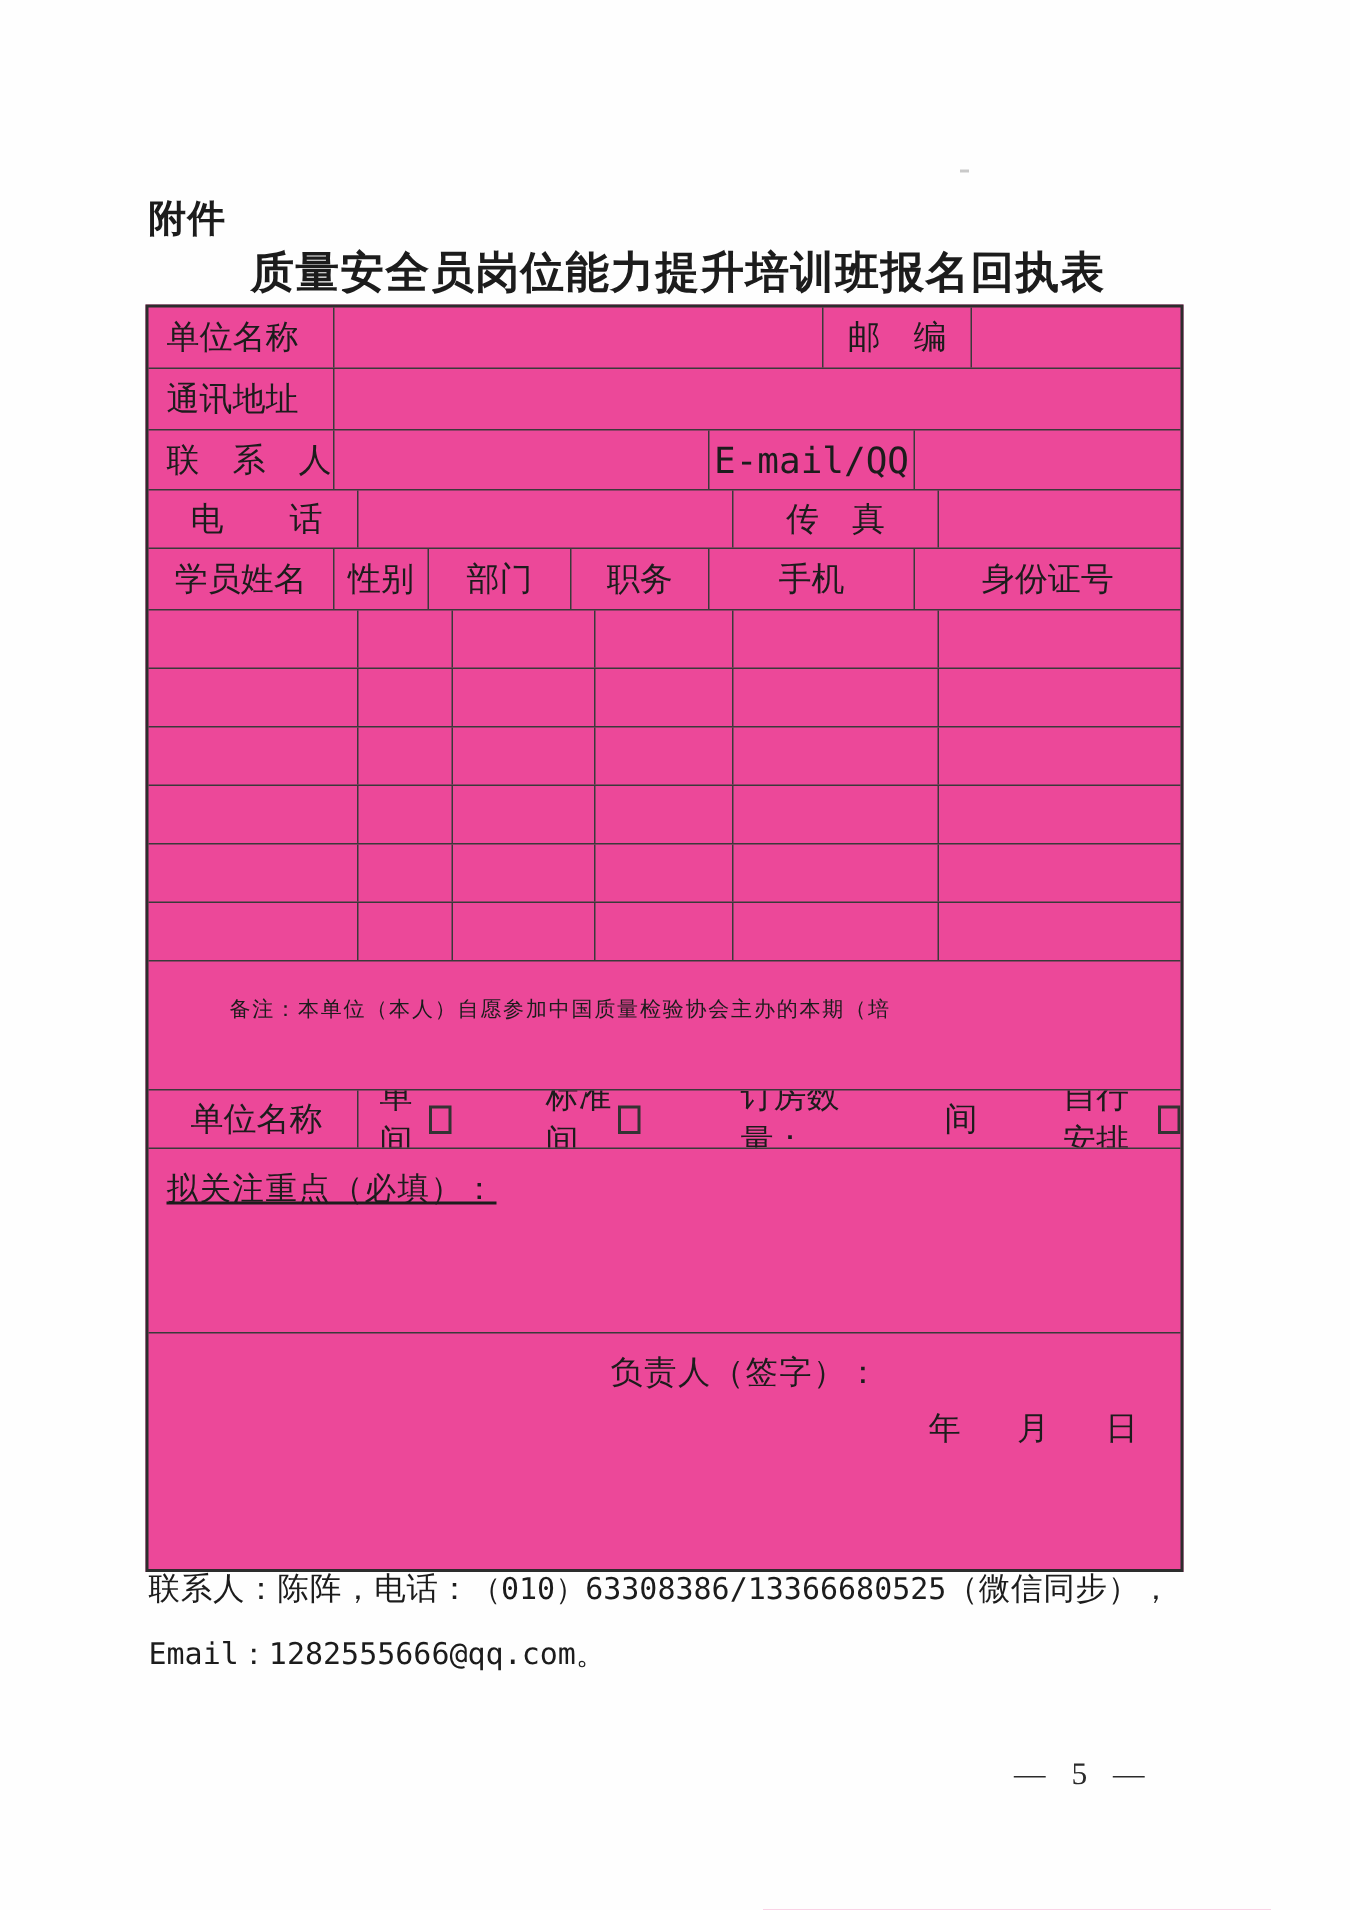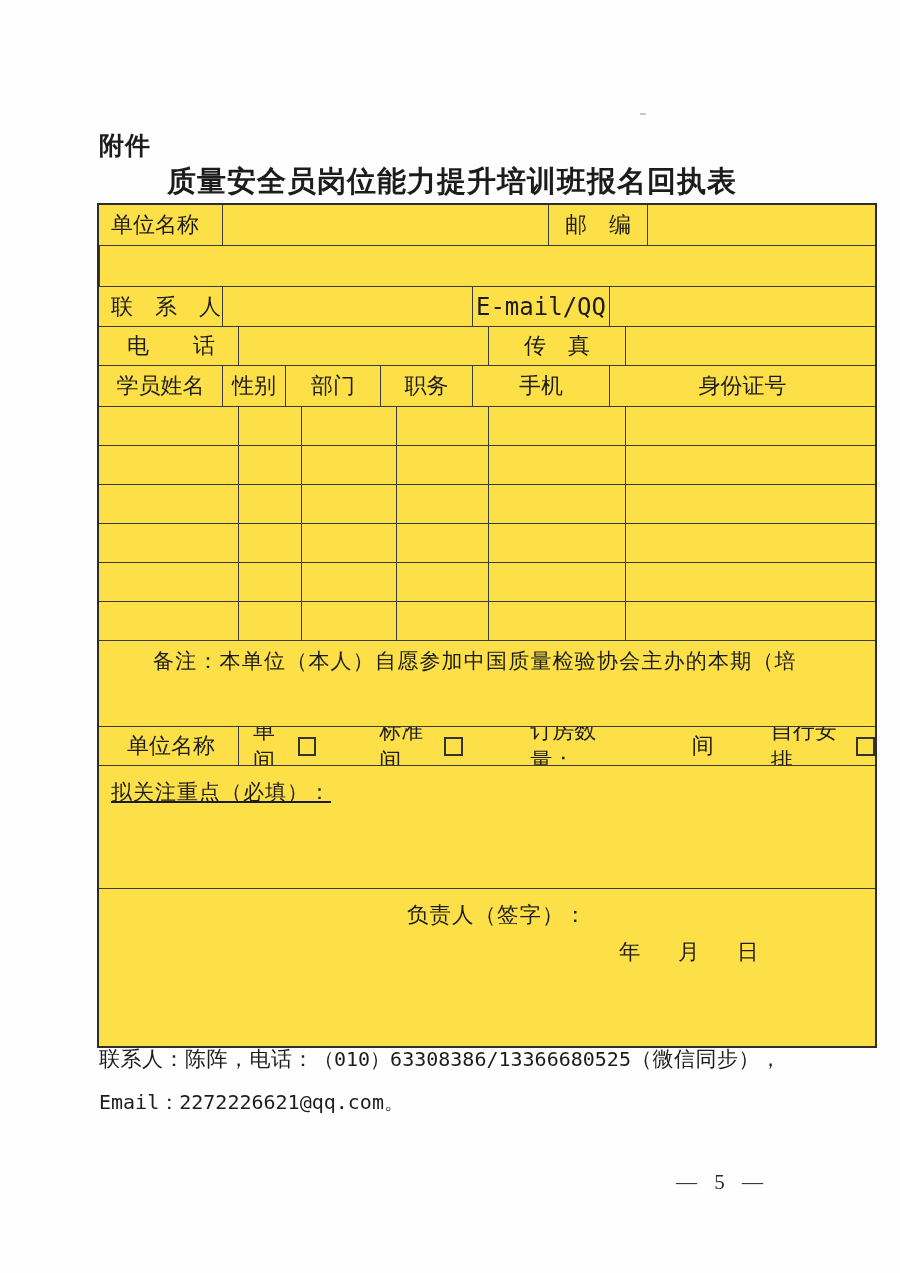--- a/index.html
+++ b/index.html
@@ -19,24 +19,24 @@
     position:absolute;left:99px;top:129px;
     font-size:25px;font-weight:700;letter-spacing:1px;
   }
   .title{
     position:absolute;left:2px;top:162px;width:900px;
     text-align:center;font-size:29px;font-weight:700;letter-spacing:1px;
   }
 
   
   .form-table{
-    position:absolute;left:97px;top:203px;width:780px;
+    position:absolute;left:97px;top:203px;width:692px;
     border:2px solid #2d2d2d;
     box-sizing:border-box;
-    background:#fde047;
+    background:#ec4899;
   }
   .row{display:flex;border-top:1px solid #3a3a3a;}
   .row.first{border-top:none;}
   .cell{
     border-left:1px solid #3a3a3a;
     box-sizing:border-box;
     display:flex;align-items:center;
     overflow:hidden;
   }
   .cell.first{border-left:none;}
@@ -49,21 +49,21 @@
 
   .lbl{padding-left:12px;font-size:22px;}
   .center{justify-content:center;}
   .center .lbl,.lbl.nopad{padding-left:0;}
   .mono{font-family:"DejaVu Sans Mono","Liberation Mono",monospace;}
   .emailhdr{font-size:24px;letter-spacing:0;}
 
   .hdr{font-size:22px;}
 
   
-  .remark{display:block;padding:5px 8px 0 12px;font-size:21px;letter-spacing:1.2px;line-height:31px;}
+  .remark{display:block;padding:5px 8px 0 12px;font-size:14px;letter-spacing:1.2px;line-height:56px;}
   .remark .l1{text-indent:42px;}
 
   
   .accom-content{padding-left:14px;font-size:22px;gap:15px;}
   .accom-content .opt{display:flex;align-items:center;}
   .cb{width:20px;height:19px;border:2px solid #333;box-sizing:border-box;margin-left:4px;display:inline-block;}
   .m48{margin-left:48px;}.m52{margin-left:52px;}.m44{margin-left:44px;}.m42{margin-left:42px;}
 
   
   .focus-cell{align-items:flex-start;}
@@ -99,20 +99,23 @@
         <span class="lbl">单位名称</span>
       </div>
       <div class="cell w326"></div>
       <div class="cell w99 center">
         <span class="lbl nopad">邮　编</span>
       </div>
       <div class="cell grow"></div>
     </div>
 
     <div class="row h40">
+      <div class="cell first w123">
+        <span class="lbl">通讯地址</span>
+      </div>
       <div class="cell grow"></div>
     </div>
 
     <div class="row h39">
       <div class="cell first w123">
         <span class="lbl">联　系　人</span>
       </div>
       <div class="cell w250"></div>
       <div class="cell w137 center">
         <span class="lbl nopad mono emailhdr">E-mail/QQ</span>
@@ -243,19 +246,19 @@
       </div>
     </div>
 
   </div>
 
   <div class="footer">
     <div>
       <span>联系人：陈阵，电话：</span><span class="mono">（010）63308386/13366680525</span><span>（微信同步），</span>
     </div>
     <div>
-      <span class="mono">Email：</span><span class="mono">2272226621@qq.com。</span>
+      <span class="mono">Email：</span><span class="mono">1282555666@qq.com。</span>
     </div>
   </div>
 
   <div class="page-number">— 5 —</div>
 
 </div>
 
 </body></html>

